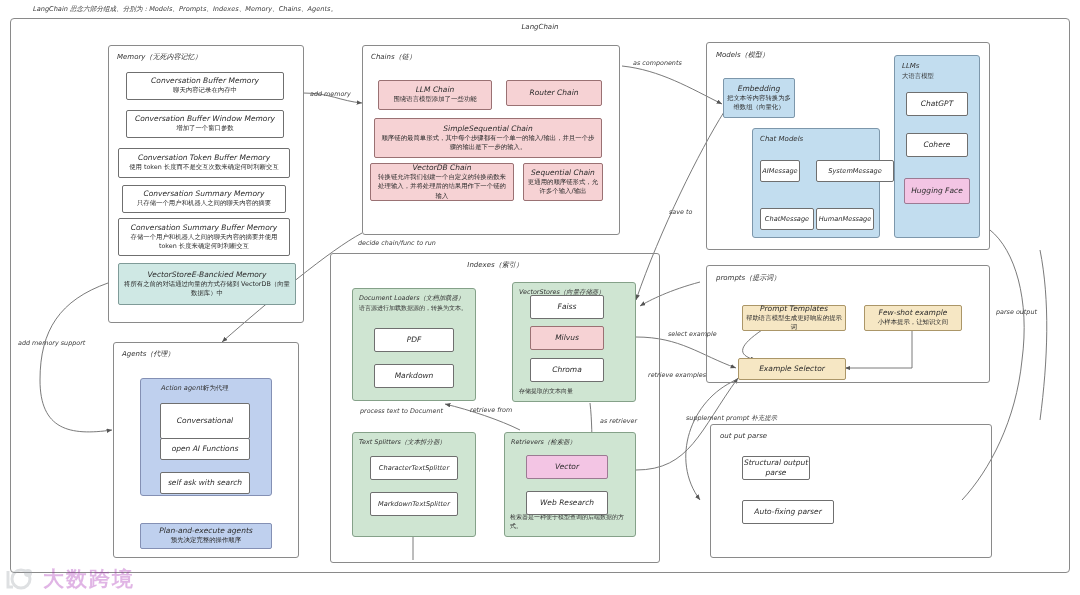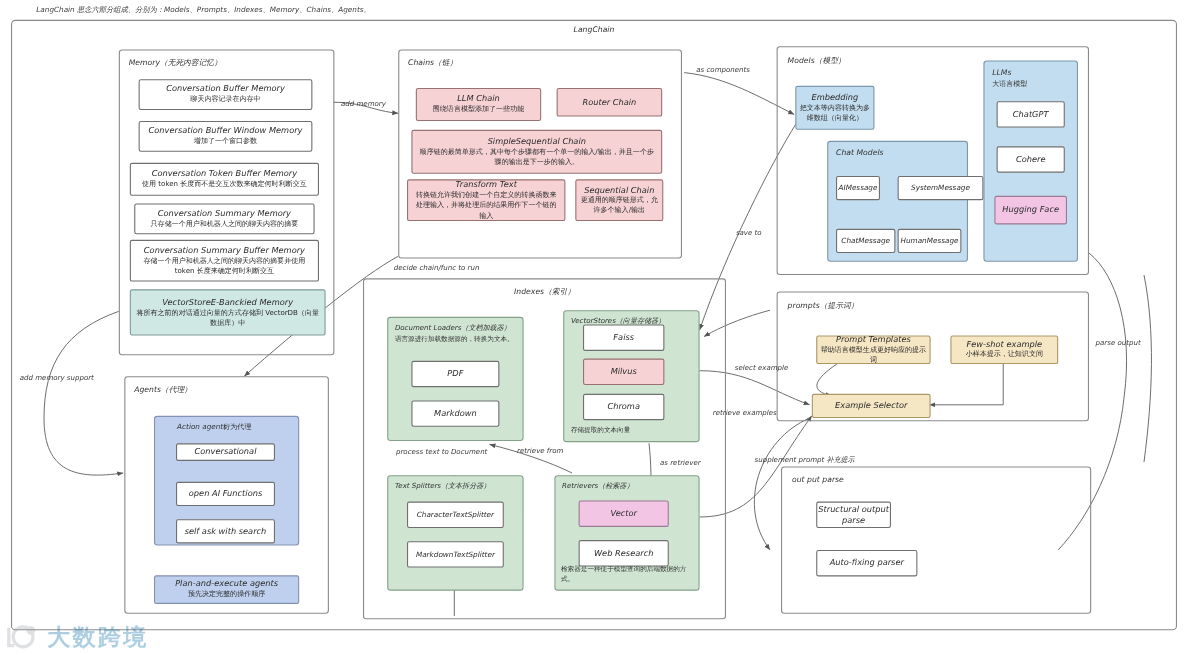--- a/index.html
+++ b/index.html
@@ -23,21 +23,21 @@
   .pink2{background:#f3c5e4;border-color:#9c7a93;}
   .teal{background:#cfe8e4;border-color:#7f9b98;}
   .blue{background:#c2ddef;border-color:#7d97ab;}
   .blue2{background:#bfd0ee;border-color:#8490b4;}
   .green{background:#cfe5d2;border-color:#85a189;}
   .tan{background:#f6e7c4;border-color:#ab9668;}
   .outer{border:1px solid #8a8a8a;border-radius:4px;}
   svg#wires{position:absolute;left:0;top:0;width:1080px;height:595px;pointer-events:none;}
   .hdr{position:absolute;left:33px;top:5px;font-size:6.6px;font-style:italic;color:#3b3b3b;white-space:nowrap;}
   .wm{position:absolute;left:4px;bottom:2px;display:flex;align-items:center;gap:5px;opacity:.32;}
-  .wm-txt{font-size:21px;font-weight:bold;color:#0369a1;letter-spacing:2px;}
+  .wm-txt{font-size:21px;font-weight:bold;color:#a21caf;letter-spacing:2px;}
 </style>
 </head>
 <body>
 
 <div id="canvas">
 
   <div class="hdr">LangChain 思念六部分组成、分别为：Models、Prompts、Indexes、Memory、Chains、Agents。</div>
 
   <svg id="wires" viewBox="0 0 1080 595">
     <defs>
@@ -123,21 +123,21 @@
     <div class="sub">围绕语言模型添加了一些功能</div>
   </div>
   <div class="node pink" style="left:506px;top:80px;width:96px;height:26px;">
     <div class="ttl">Router Chain</div>
   </div>
   <div class="node pink" style="left:374px;top:118px;width:228px;height:40px;padding:0 5px;">
     <div class="ttl">SimpleSequential Chain</div>
     <div class="sub">顺序链的最简单形式，其中每个步骤都有一个单一的输入/输出，并且一个步骤的输出是下一步的输入。</div>
   </div>
   <div class="node pink" style="left:370px;top:163px;width:144px;height:38px;padding:0 4px;">
-    <div class="ttl">Transform Text</div>
+    <div class="ttl">VectorDB Chain</div>
     <div class="sub">转换链允许我们创建一个自定义的转换函数来处理输入，并将处理后的结果用作下一个链的输入</div>
   </div>
   <div class="node pink" style="left:523px;top:163px;width:80px;height:38px;padding:0 3px;">
     <div class="ttl">Sequential Chain</div>
     <div class="sub">更通用的顺序链形式，允许多个输入/输出</div>
   </div>
 
   <div class="grp" style="left:706px;top:42px;width:284px;height:208px;">
     <div class="grp-title" style="left:9px;top:7px;font-size:7px;">Models（模型）</div>
   </div>
@@ -227,21 +227,21 @@
     <div class="ttl">Web Research</div>
   </div>
 
   <div class="grp" style="left:113px;top:342px;width:186px;height:216px;">
     <div class="grp-title" style="left:8px;top:6px;font-size:7px;">Agents（代理）</div>
   </div>
   <div class="grp blue2" style="left:140px;top:378px;width:132px;height:118px;">
     <div class="grp-title" style="left:20px;top:5px;font-size:6.6px;">Action agents</div>
     <div style="position:absolute;left:62px;top:5px;font-size:6.4px;">行为代理</div>
   </div>
-  <div class="node white" style="left:160px;top:403px;width:90px;height:16px;">
+  <div class="node white" style="left:160px;top:403px;width:90px;height:36px;">
     <div class="ttl">Conversational</div>
   </div>
   <div class="node white" style="left:160px;top:438px;width:90px;height:22px;">
     <div class="ttl">open AI Functions</div>
   </div>
   <div class="node white" style="left:160px;top:472px;width:90px;height:22px;">
     <div class="ttl">self ask with search</div>
   </div>
   <div class="node blue2" style="left:140px;top:523px;width:132px;height:26px;">
     <div class="ttl">Plan-and-execute agents</div>

